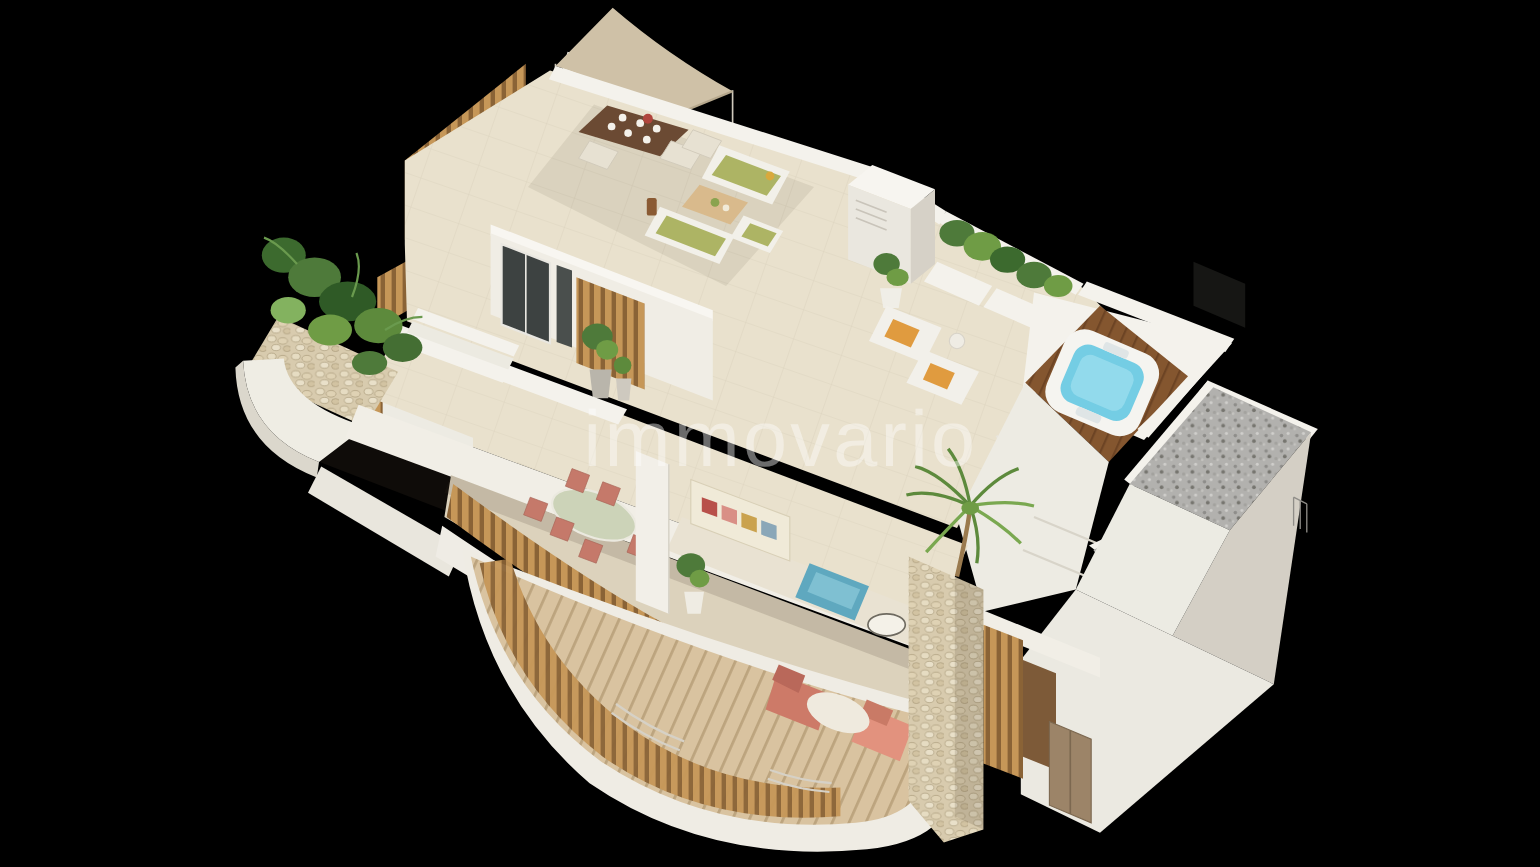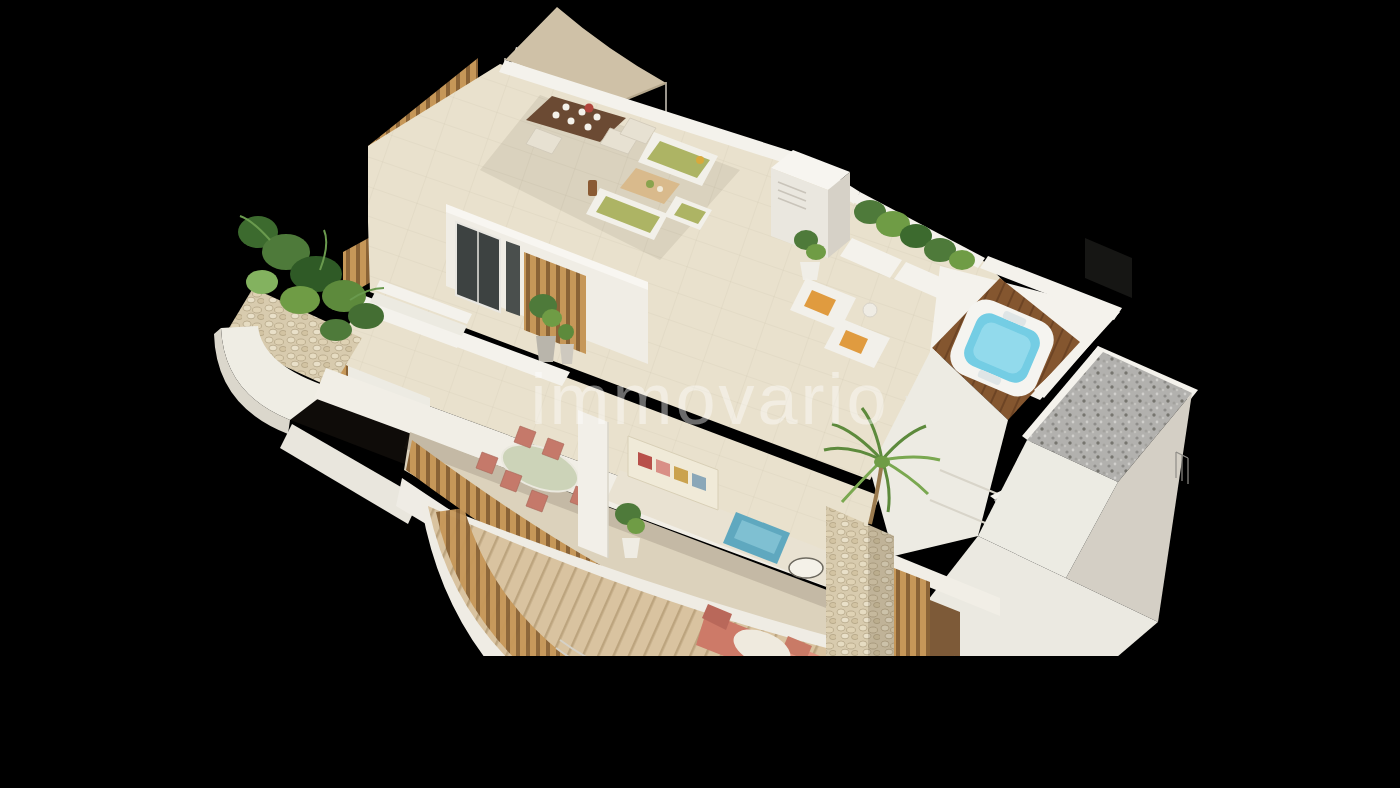--- a/index.html
+++ b/index.html
@@ -1,16 +1,16 @@
 <!DOCTYPE html>
 <html style="--bg: #000000; --floor-cream: #e9e1cd; --floor-cream-dark: #dcd1b9; --wall-white: #f4f2ec; --wall-shade: #d9d4ca; --sail-beige: #cfc1a7; --wood-slat: #c69758; --wood-slat-dark: #8a6336; --deck-wood: #d9c3a0; --jacuzzi-wood: #84562f; --water-blue: #74cde4; --gravel: #b1b0ad; --stone: #d8cbae; --plant: #4e7a3a; --plant-light: #6f9c45; --terracotta: #c5796a; --salmon: #e2927e; --olive: #adb464; --sofa-blue: #5fa8bf; --towel-orange: #e09b3f; --table-wood-dark: #6b4a33; --door-brown: #9c8468;"><head>
 <meta charset="utf-8">
 <style>
   html,body{margin:0;padding:0;background:#000;}
-  .stage{position:relative;width:1400px;height:656px;background:var(--bg,#000);overflow:hidden;}
+  .stage{position:relative;width:1400px;height:788px;background:var(--bg,#000);overflow:hidden;}
   svg{display:block}
   text.wm{font-family:"Liberation Sans",sans-serif;font-weight:400;letter-spacing:3px;}
 </style>
 </head>
 <body>
 
 <div class="stage">
 <svg viewBox="0 0 1400 788" width="1400" height="788">
   <defs>
     <pattern id="tileGrid" width="46" height="28" patternUnits="userSpaceOnUse" patternTransform="rotate(19)">

